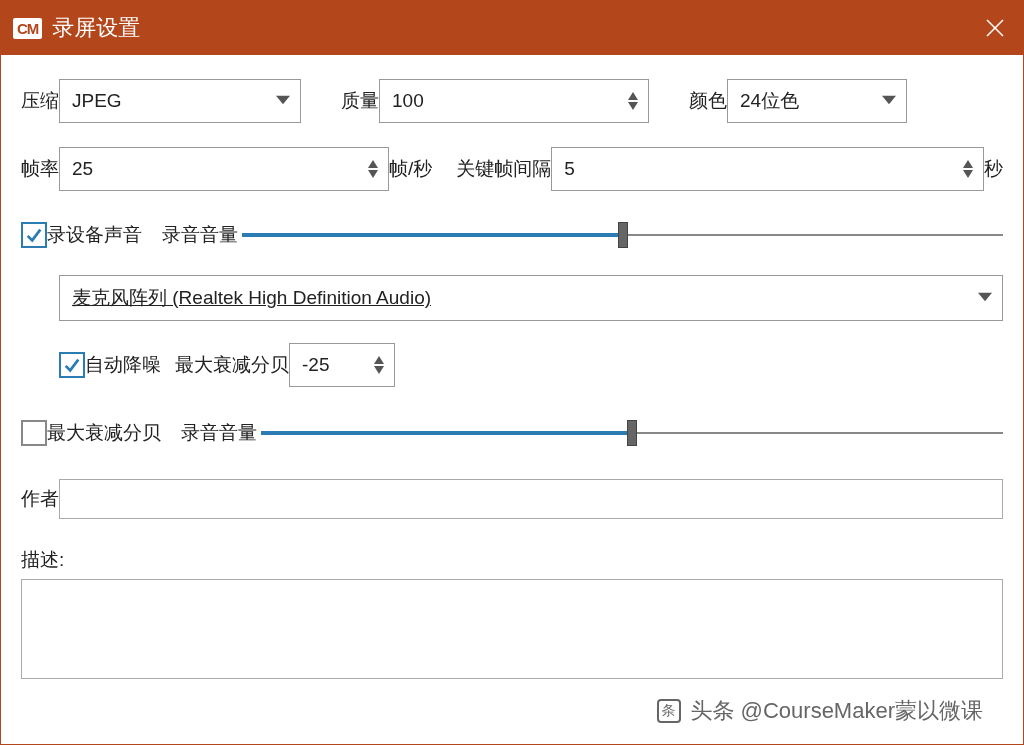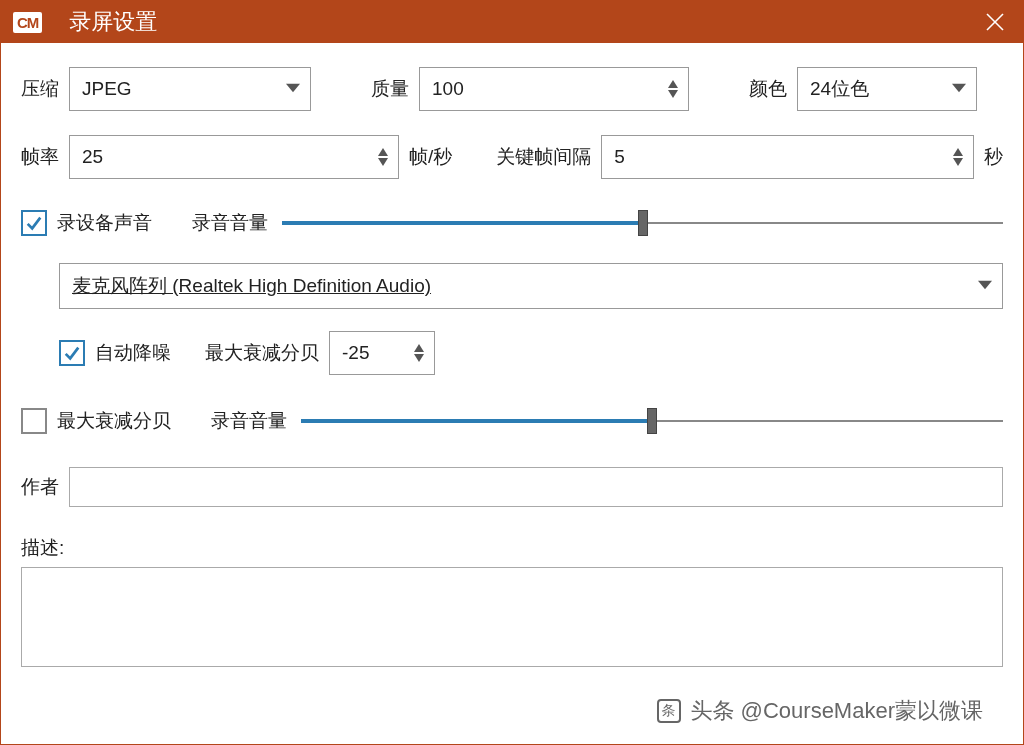--- a/index.html
+++ b/index.html
@@ -9,29 +9,28 @@
     background: #fff;
     font-size: 18px;
     color: #333;
     width: 1024px;
     height: 745px;
     overflow: hidden;
     border: 1px solid #b3461a;
     position: relative;
   }
   .titlebar {
-    height: 42px;
+    height: 54px;
     background: #b3461a;
     color: #fff;
     display: flex;
     align-items: center;
     padding: 0 0 0 12px;
     font-size: 22px;
     font-weight: 400;
-    gap: 17px;
   }
   .logo {
     background: #fff;
     color: #b3461a;
     font-weight: bold;
     font-size: 15px;
     padding: 2px 4px;
     border-radius: 2px;
     margin-right: 10px;
     letter-spacing: -1px;
@@ -44,21 +43,20 @@
   }
   .close-btn svg { width: 20px; height: 20px; stroke: #fff; stroke-width: 1.6; }
 
   .content {
     padding: 24px 20px 0 20px;
   }
   .row {
     display: flex;
     align-items: center;
     margin-bottom: 24px;
-    gap: 10px;
   }
   .lbl { font-size: 19px; color: #222; }
 
   .field {
     display: flex;
     align-items: center;
     justify-content: space-between;
     border: 1px solid #999;
     background: #fff;
     height: 44px;

